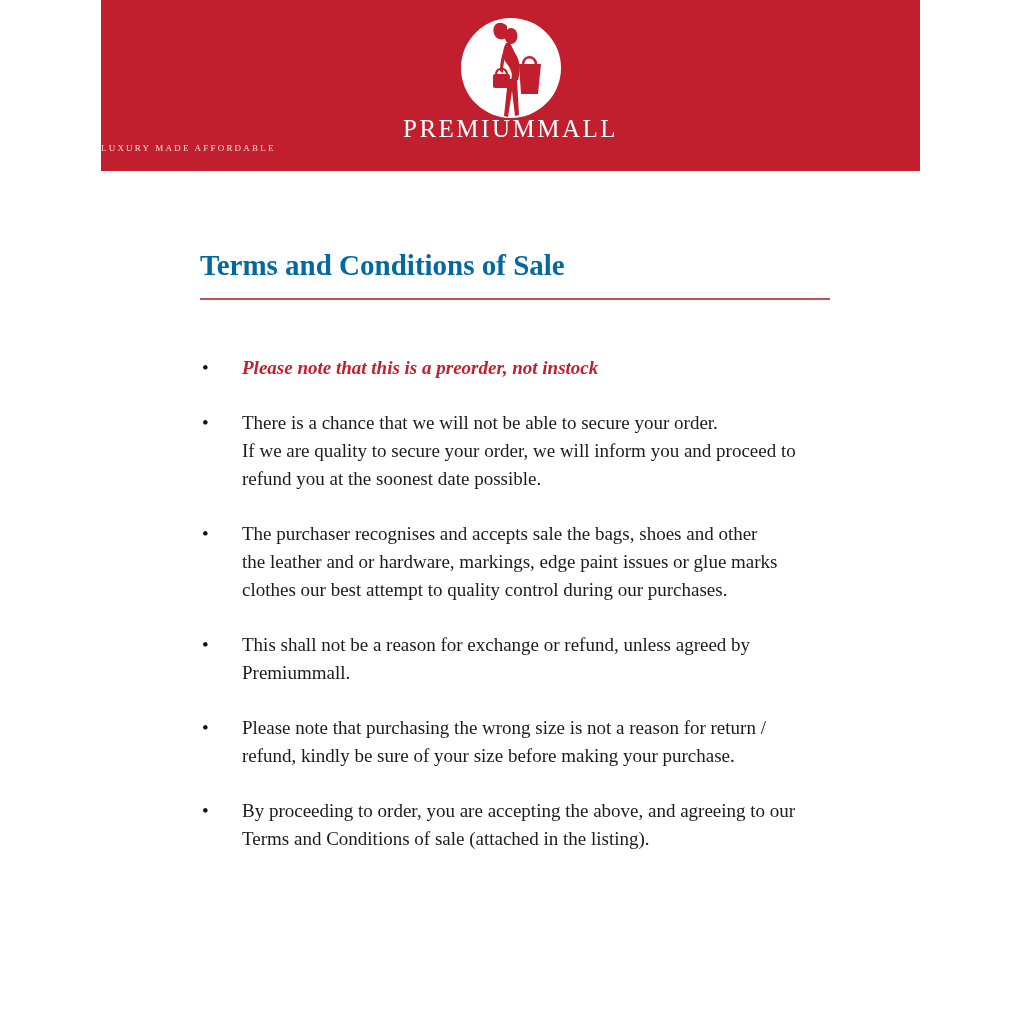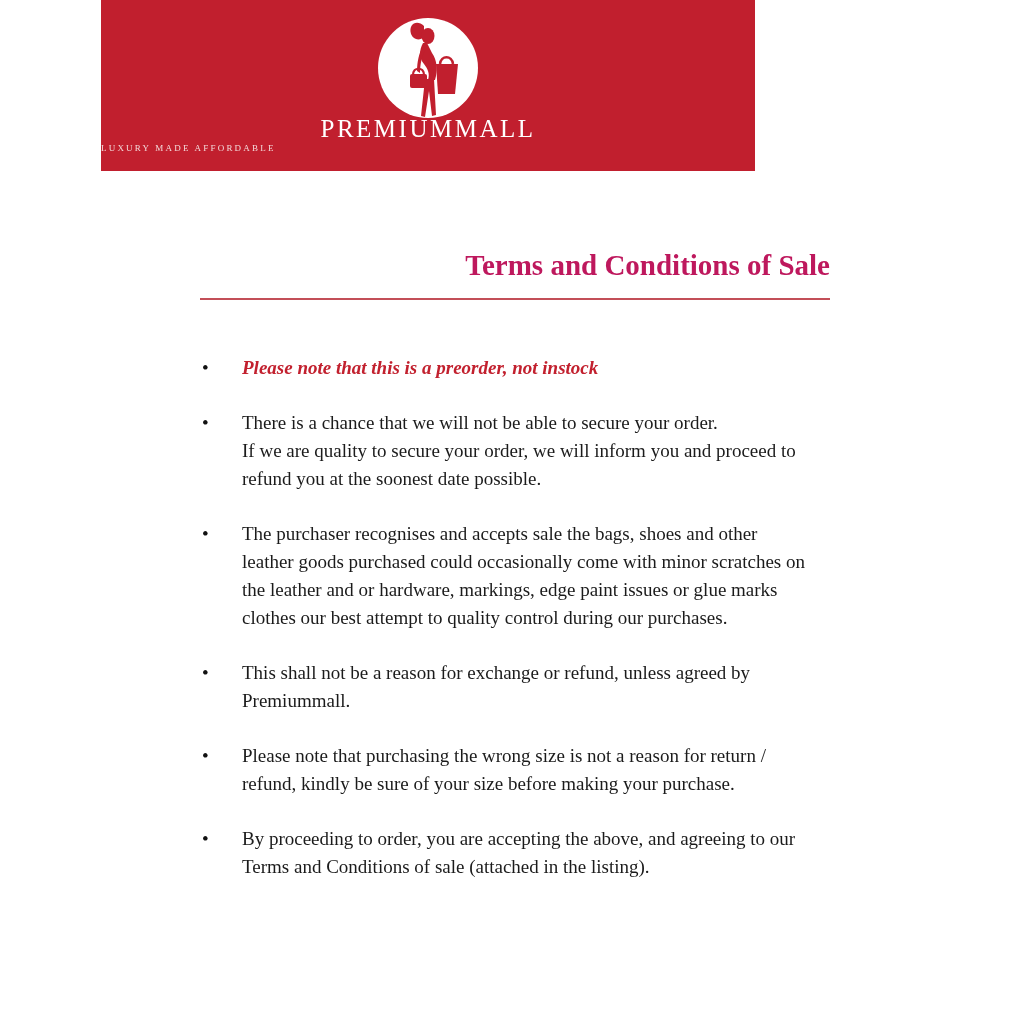--- a/index.html
+++ b/index.html
@@ -14,21 +14,21 @@
   body{
     width:1024px;height:1024px;
     font-family:"Liberation Serif","DejaVu Serif",serif;
     color:var(--text_black);
     position:relative;
     overflow:hidden;
   }
   .banner{
     position:absolute;
     left:101px;top:0;
-    width:654px;height:171px;
+    width:819px;height:171px;
     background:var(--banner_red);
   }
   .logo-wrap{
     position:absolute;
     left:50%;top:14px;
     transform:translateX(-50%);
     width:104px;height:116px;
   }
   .brand{
     position:absolute;
@@ -48,24 +48,24 @@
     letter-spacing:2.2px;
     font-variant:small-caps;
   }
   .doc{
     position:absolute;
     left:200px;top:171px;
     width:630px;
   }
   .doc-title{
     margin-top:77px;
-    text-align:right;
+    text-align:left;
     font-size:29px;
     font-weight:700;
-    color:#be185d;
+    color:#0369a1;
     line-height:34px;
   }
   .divider{
     margin-top:16px;
     border:none;
     border-top:2px solid var(--divider_red);
     width:100%;
   }
   .bullets{
     margin-top:54px;
@@ -138,21 +138,20 @@
         <div class="line">There is a chance that we will not be able to secure your order.</div>
         <div class="line">If we are quality to secure your order, we will inform you and proceed to</div>
         <div class="line">refund you at the soonest date possible.</div>
       </div>
     </div>
 
     <div class="bullet">
       <span class="marker">•</span>
       <div class="bullet-body">
         <div class="line">The purchaser recognises and accepts sale the bags, shoes and other</div>
-        <div class="line">leather goods purchased could occasionally come with minor scratches on</div>
         <div class="line">the leather and or hardware, markings, edge paint issues or glue marks</div>
         <div class="line">clothes our best attempt to quality control during our purchases.</div>
       </div>
     </div>
 
     <div class="bullet">
       <span class="marker">•</span>
       <div class="bullet-body">
         <div class="line">This shall not be a reason for exchange or refund, unless agreed by</div>
         <div class="line">Premiummall.</div>

